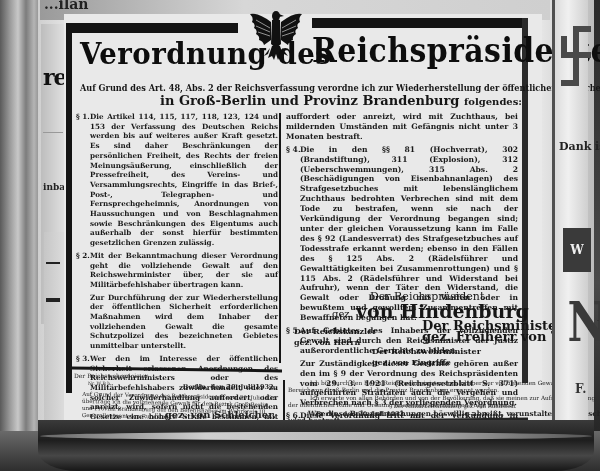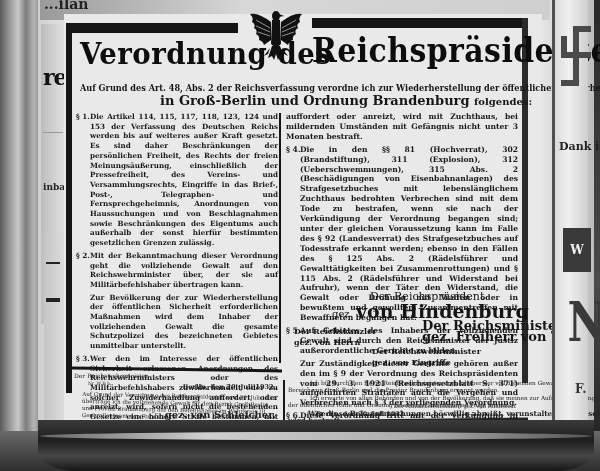--- a/index.html
+++ b/index.html
@@ -223,37 +223,37 @@
   </g>
 </svg>
 
 <div class="title">
   <span class="t1">Verordnung des</span>
   <span class="t2">Reichspräsidenten</span>
 </div>
 
 <div class="preamble">Auf Grund des Art. 48, Abs. 2 der Reichsverfassung verordne ich zur Wiederherstellung der öffentlichen Sicherheit und Ordnung</div>
 <div class="preamble-2">
-  <span>in Groß-Berlin und Ordnung Brandenburg</span>
+  <span>in Groß-Berlin und Provinz Brandenburg</span>
   <span class="sm">folgendes:</span>
 </div>
 
 <div class="divider-v"></div>
 
 <div class="col-left">
   <div class="para indent">
     <span class="sec">§ 1.</span>
     <span>Die Artikel 114, 115, 117, 118, 123, 124 und 153 der Verfassung des Deutschen Reichs werden bis auf weiteres außer Kraft gesetzt. Es sind daher Beschränkungen der persönlichen Freiheit, des Rechts der freien Meinungsäußerung, einschließlich der Pressefreiheit, des Vereins- und Versammlungsrechts, Eingriffe in das Brief-, Post-, Telegraphen- und Fernsprechgeheimnis, Anordnungen von Haussuchungen und von Beschlagnahmen sowie Beschränkungen des Eigentums auch außerhalb der sonst hierfür bestimmten gesetzlichen Grenzen zulässig.</span>
   </div>
   <div class="para indent">
     <span class="sec">§ 2.</span>
     <span>Mit der Bekanntmachung dieser Verordnung geht die vollziehende Gewalt auf den Reichswehrminister über, der sie auf Militärbefehlshaber übertragen kann.</span>
   </div>
   <div class="para indent">
-    <span>Zur Bevölkerung der zur Wiederherstellung der öffentlichen Sicherheit erforderlichen Maßnahmen wird dem Inhaber der vollziehenden Gewalt die gesamte Schutzpolizei des bezeichneten Gebietes unmittelbar unterstellt.</span>
+    <span>Zur Durchführung der zur Wiederherstellung der öffentlichen Sicherheit erforderlichen Maßnahmen wird dem Inhaber der vollziehenden Gewalt die gesamte Schutzpolizei des bezeichneten Gebietes unmittelbar unterstellt.</span>
   </div>
   <div class="para indent">
     <span class="sec">§ 3.</span>
     <span>Wer den im Interesse der öffentlichen Sicherheit erlassenen Anordnungen des Reichswehrministers oder des Militärbefehlshabers zuwiderhandelt oder zu solcher Zuwiderhandlung auffordert oder anreizt, wird, sofern nicht die bestehenden Gesetze eine höhere Strafe bestimmen, mit Gefängnis oder Geldstrafe bis zu 15000 RM. bestraft.</span>
   </div>
   <div class="para indent big">
     <span>Wer durch Zuwiderhandlung nach Abs. 1 eine gemeine Gefahr für Menschenleben herbeiführt, wird mit Zuchthaus, bei mildernden Umständen mit Gefängnis nicht unter 6 Monaten und, wenn die Zuwiderhandlungen den Tod eines Menschen verursacht, mit dem Tode, bei mildernden Umständen mit Zuchthaus nicht unter 2 Jahren bestraft. Daneben kann auf Vermögenseinziehung erkannt werden.</span>
   </div>
 
 </div>

